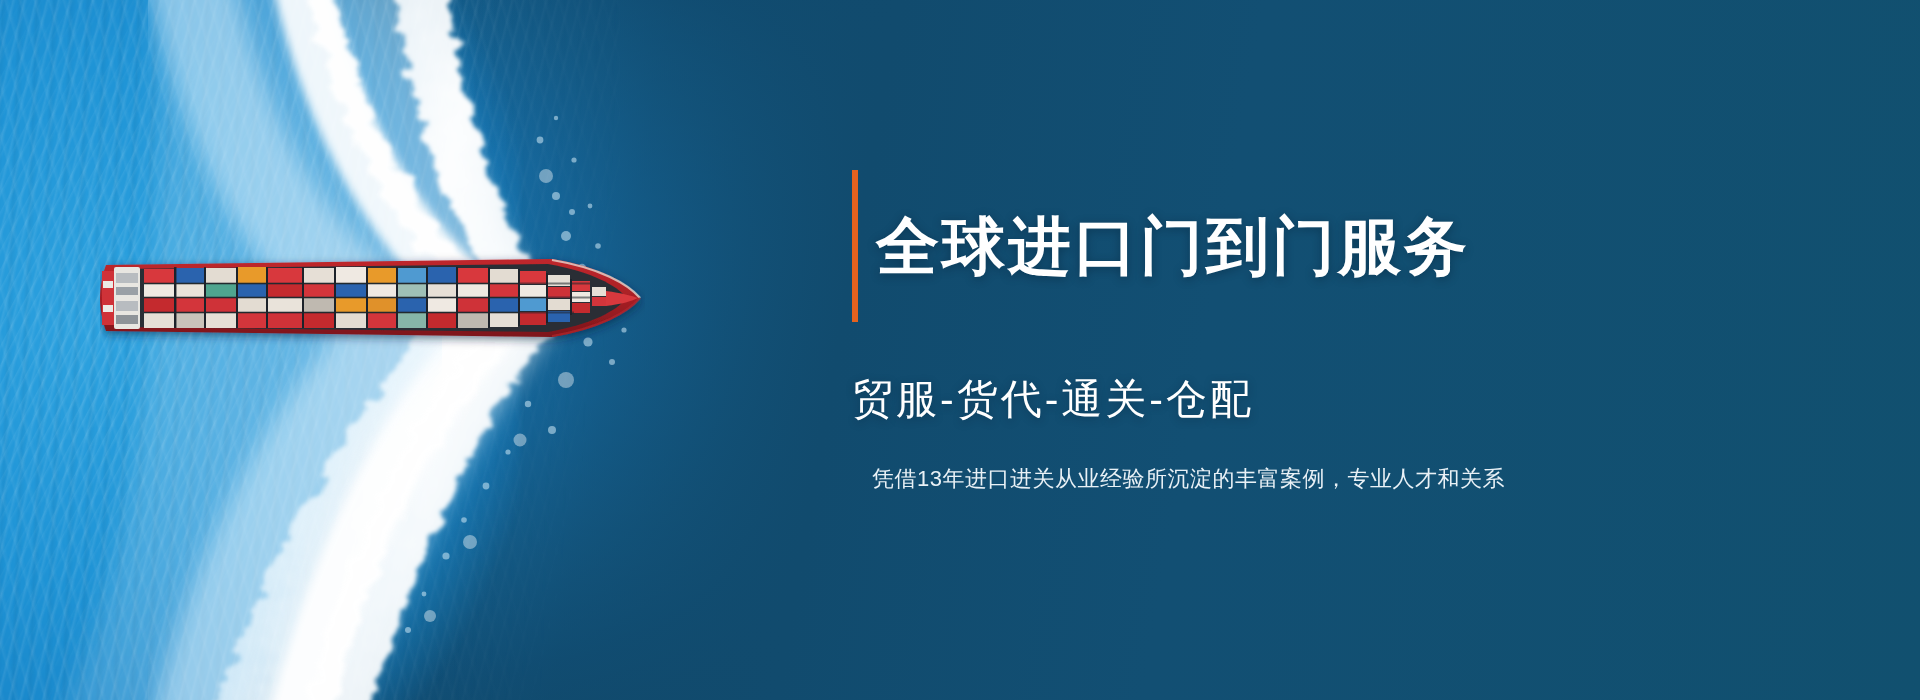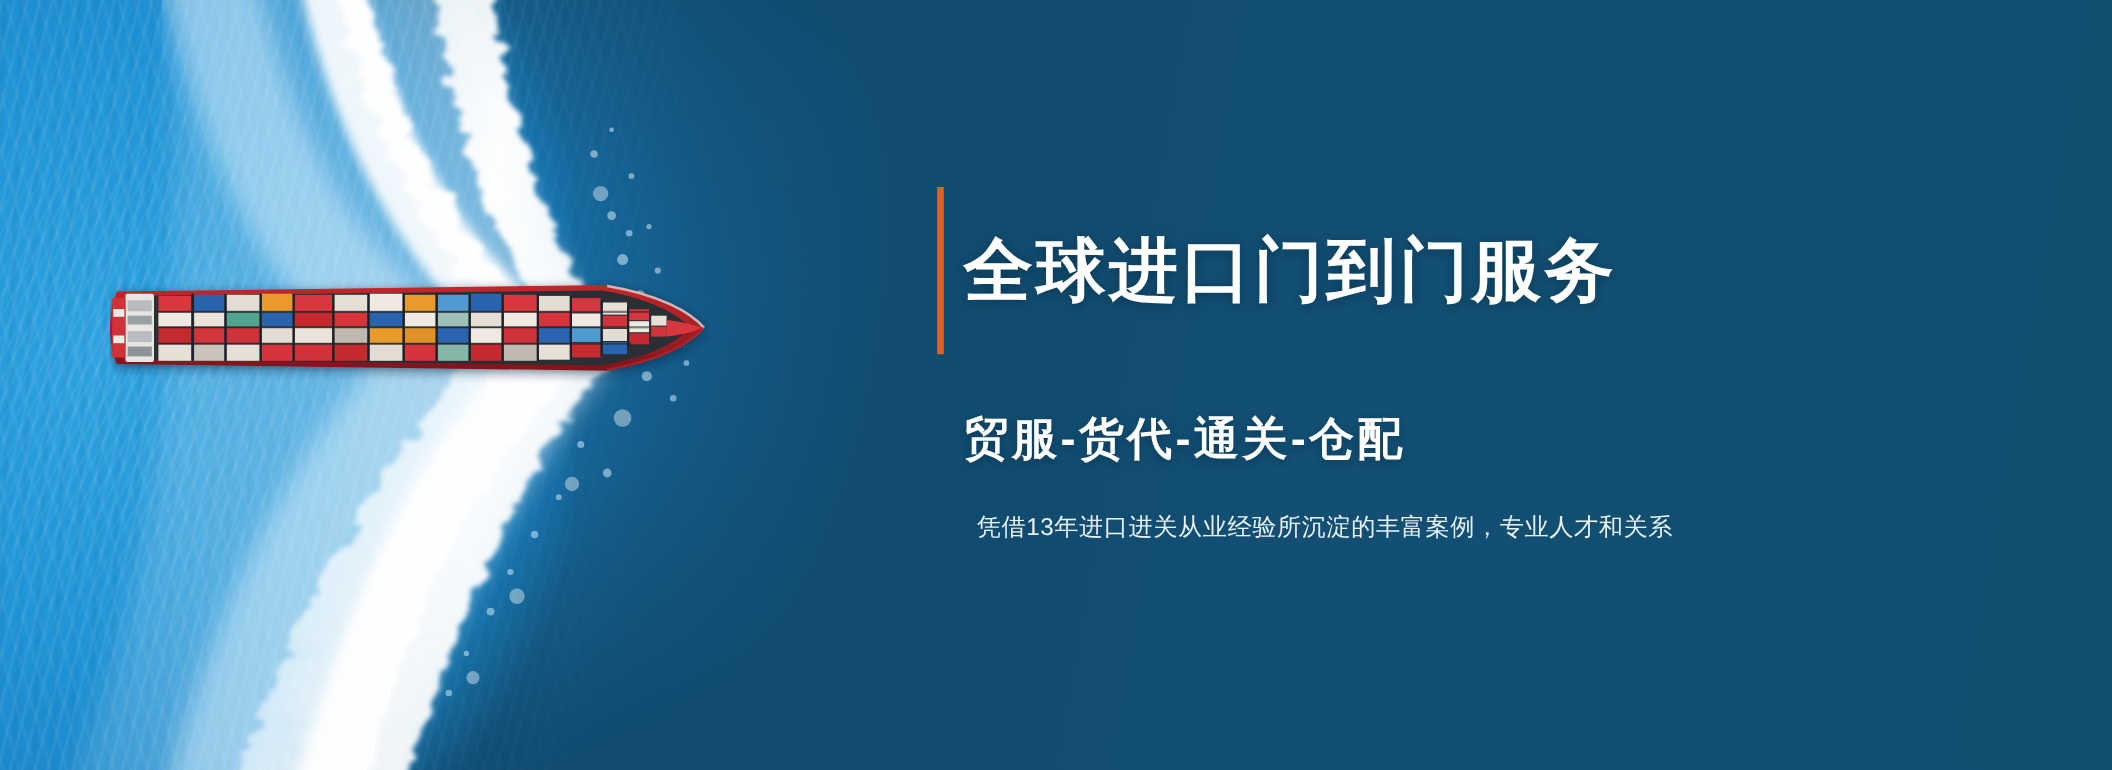--- a/index.html
+++ b/index.html
@@ -105,35 +105,34 @@
     font-size: 63px;
     font-weight: 700;
     letter-spacing: 3px;
     line-height: 1.08;
     white-space: nowrap;
     text-shadow: 0 2px 10px rgba(0,25,45,0.40);
   }
   .subhead {
     color: #ffffff;
     font-size: 41px;
-    font-weight: 700;
+    font-weight: 400;
     letter-spacing: 3px;
     margin-top: 50px;
-    margin-left: 24px;
     white-space: nowrap;
     text-shadow: 0 2px 8px rgba(0,25,45,0.35);
   }
   .desc {
     color: #e9f1f6;
     font-size: 22px;
     font-weight: 400;
     line-height: 1.62;
     letter-spacing: 0.5px;
     margin-top: 26px;
-    margin-left: 36px;
+    margin-left: 20px;
     width: 700px;
   }
   .desc span { display: block; }
 </style>
 </head>
 <body>
 
 <div id="banner">
 
   <div class="bg-base"></div>

